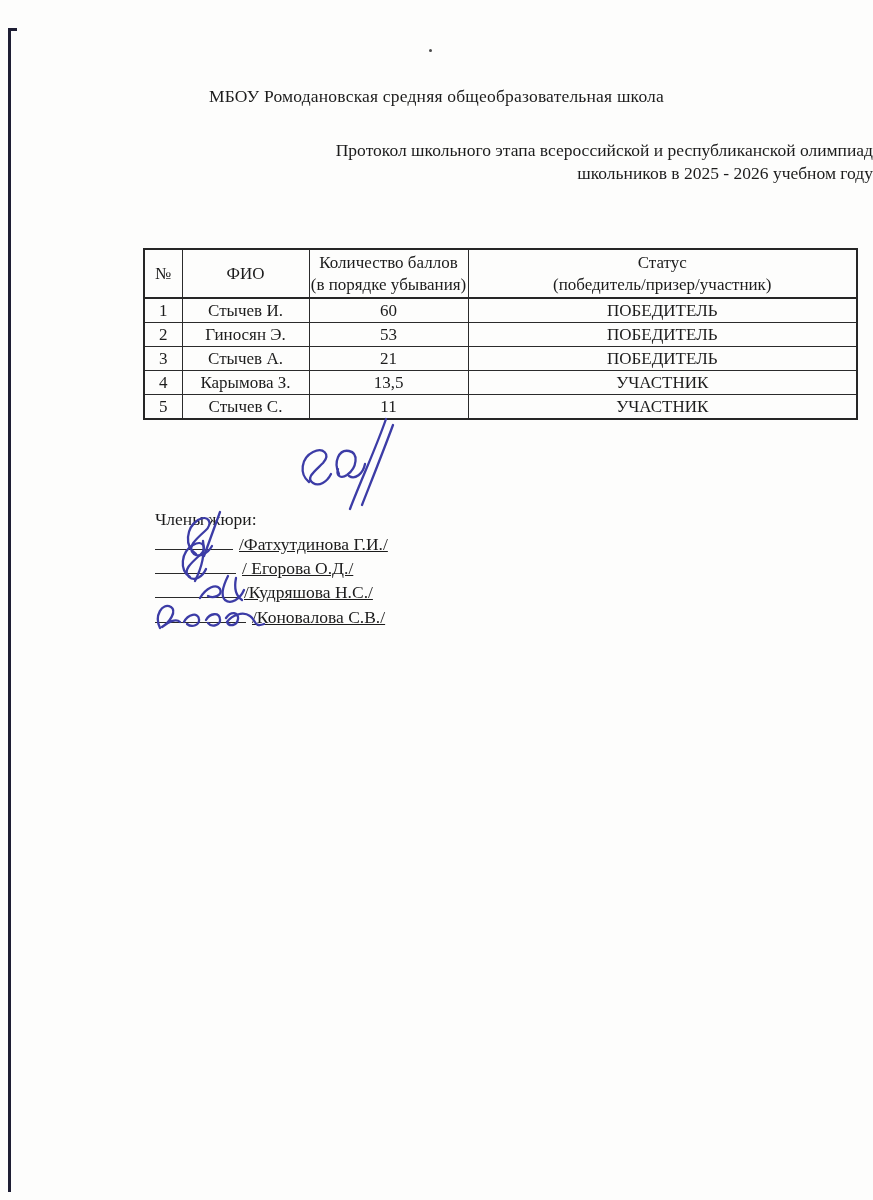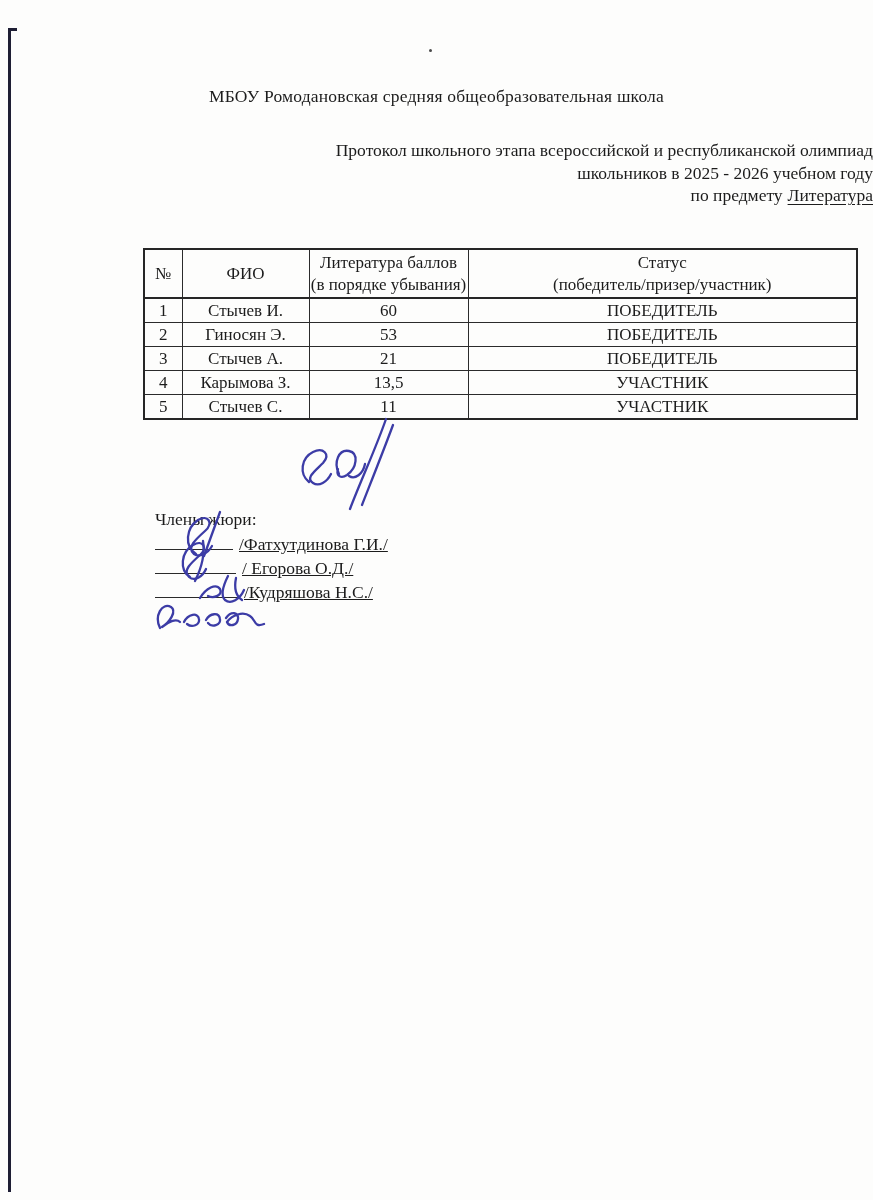--- a/index.html
+++ b/index.html
@@ -68,36 +68,35 @@
 
   <div class="scan-line"></div>
   <div class="scan-hook"></div>
   <div class="speck"></div>
 
   <div class="school-title">МБОУ Ромодановская средняя общеобразовательная школа</div>
 
   <div class="protocol-block">
     <div>Протокол школьного этапа всероссийской и республиканской олимпиад</div>
     <div>школьников в 2025 - 2026 учебном году</div>
-    <div><span>по предмету</span><span class="subject">Литература</span></div>
   </div>
 
   <table class="results">
     <colgroup>
         <col class="c1">
         <col class="c2">
         <col class="c3">
         <col class="c4">
       </colgroup>
     <thead>
       <tr>
         <th>№</th>
         <th>ФИО</th>
         <th>
-          <div>Литература баллов</div>
+          <div>Количество баллов</div>
           <div>(в порядке убывания)</div>
         </th>
         <th>
           <div>Статус</div>
           <div>(победитель/призер/участник)</div>
         </th>
       </tr>
     </thead>
     <tbody>
       <tr>
@@ -138,20 +137,23 @@
 
   <div class="member-row m1">
     <span class="blank"></span><span class="sig-name">/Фатхутдинова Г.И./</span>
   </div>
   <div class="member-row m2">
     <span class="blank"></span><span class="sig-name">/ Егорова О.Д./</span>
   </div>
   <div class="member-row m3">
     <span class="blank"></span><span class="sig-name">/Кудряшова Н.С./</span>
   </div>
+  <div class="member-row m4">
+    <span class="blank"></span><span class="sig-name">/Коновалова С.В./</span>
+  </div>
 
   <svg class="sig sig-chairman" width="118" height="96" viewBox="0 0 118 96">
     <path d="M22,66 C12,58 14,42 26,36 C36,31 44,38 36,47 C28,55 18,62 26,67 C32,71 40,66 44,58"></path>
     <path d="M52,58 C46,46 52,33 62,35 C72,37 70,52 60,59 C54,63 49,60 51,53"></path>
     <path d="M62,60 C68,64 76,58 78,48"></path>
     <path d="M99,3 C89,32 74,64 63,93"></path>
     <path d="M106,9 C96,36 84,66 75,89"></path>
   </svg>
   <svg class="sig sig-m1" width="95" height="52" viewBox="0 0 95 52">
     <path d="M34,46 C22,38 24,20 36,12 C46,6 52,15 43,23 C34,31 24,40 32,46 C38,50 46,45 50,38"></path>

